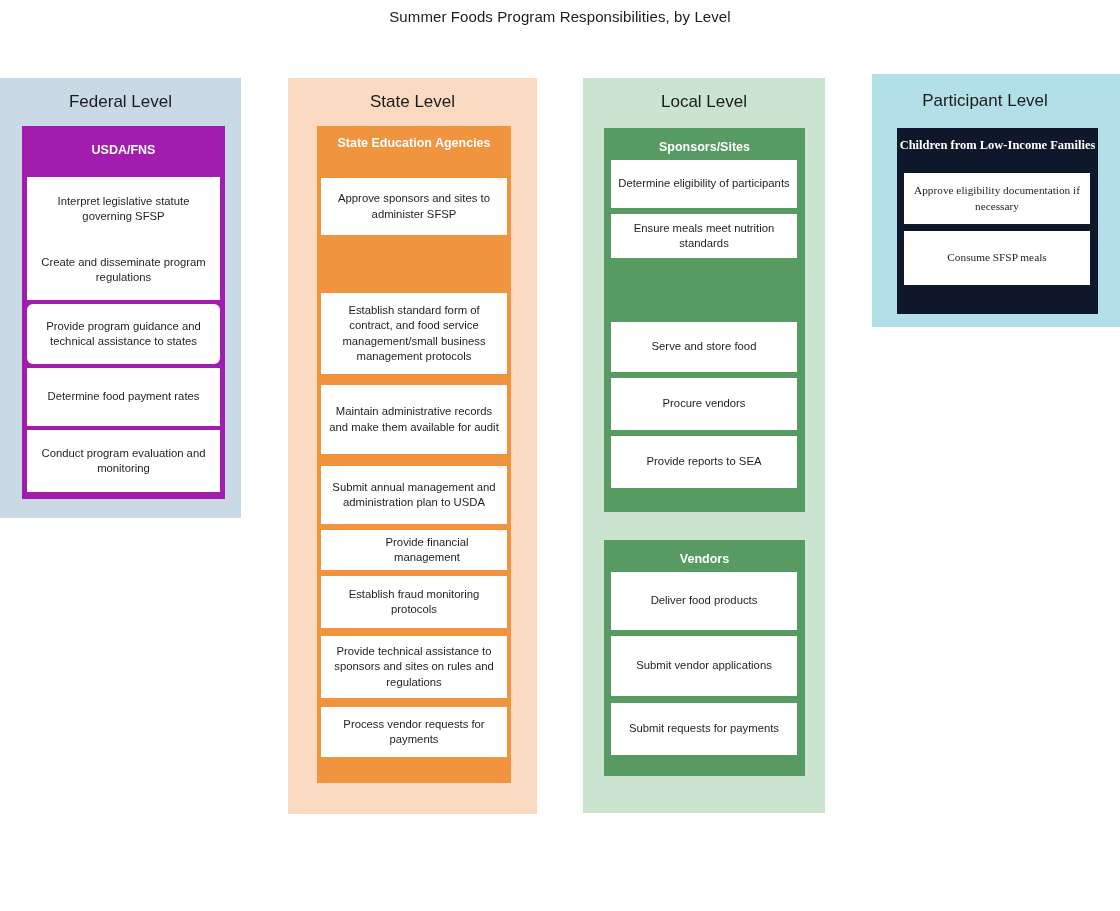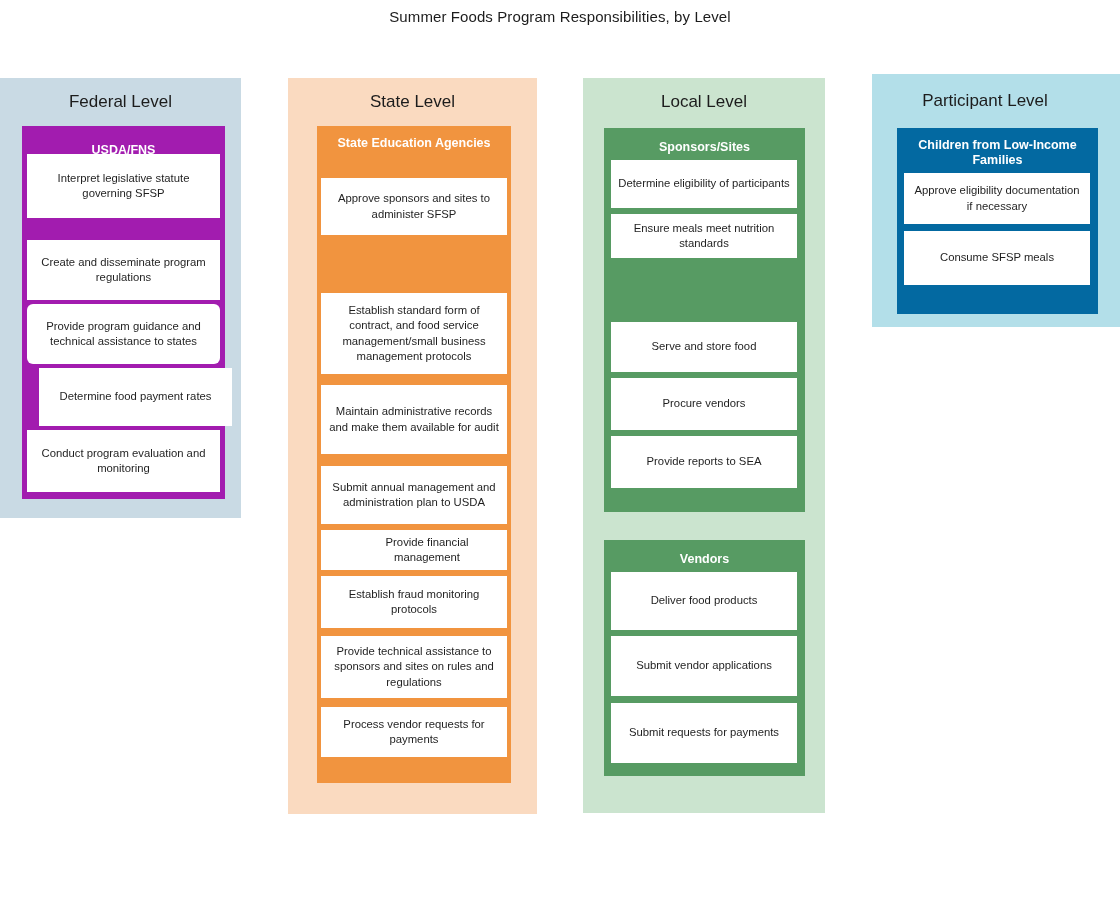--- a/index.html
+++ b/index.html
@@ -77,43 +77,43 @@
   }
 
   
   .band-federal    { background: #c9dae4; }
   .panel-federal   { background: #a21caf; }
   .band-state      { background: #fadac0; }
   .panel-state     { background: #f1943f; }
   .band-local      { background: #cbe4cf; }
   .panel-local     { background: #579b63; }
   .band-participant  { background: #b3dfe9; }
-  .panel-participant { background: #0369a1; }
+  .panel-participant { background: #0f172a; font-family: Liberation Serif, serif; }
 </style>
 </head>
 <body>
 
 <div id="canvas">
 
   <div id="chart-title">Summer Foods Program Responsibilities, by Level</div>
 
   <div class="column-band band-federal" style="left:-6px; top:78px; width:247px; height:440px;">
     <div class="column-heading" style="top:14px; padding-left:6px;">Federal Level</div>
     <div class="group-panel panel-federal" style="left:28px; top:48px; width:203px; height:373px;">
       <div class="group-title" style="top:17px;">USDA/FNS</div>
-      <div class="task-box" style="left:5px; top:28px; width:193px; height:64px;">
+      <div class="task-box" style="left:5px; top:51px; width:193px; height:64px;">
         <span>Interpret legislative statute governing SFSP</span>
       </div>
       <div class="task-box" style="left:5px; top:114px; width:193px; height:60px;">
         <span>Create and disseminate program regulations</span>
       </div>
       <div class="task-box" style="left:5px; top:178px; width:193px; height:60px;border-radius:6px;">
         <span>Provide program guidance and technical assistance to states</span>
       </div>
-      <div class="task-box" style="left:5px; top:242px; width:193px; height:58px;margin-left:12px;">
+      <div class="task-box" style="left:5px; top:242px; width:193px; height:58px;">
         <span>Determine food payment rates</span>
       </div>
       <div class="task-box" style="left:5px; top:304px; width:193px; height:62px;">
         <span>Conduct program evaluation and monitoring</span>
       </div>
     </div>
   </div>
 
   <div class="column-band band-state" style="left:288px; top:78px; width:249px; height:736px;">
     <div class="column-heading" style="top:14px;">State Level</div>
@@ -169,21 +169,21 @@
     </div>
 
     <div class="group-panel panel-local" style="left:21px; top:462px; width:201px; height:236px;">
       <div class="group-title" style="top:12px;">Vendors</div>
       <div class="task-box" style="left:7px; top:32px; width:186px; height:58px;">
         <span>Deliver food products</span>
       </div>
       <div class="task-box" style="left:7px; top:96px; width:186px; height:60px;">
         <span>Submit vendor applications</span>
       </div>
-      <div class="task-box" style="left:7px; top:163px; width:186px; height:60px;">
+      <div class="task-box" style="left:7px; top:163px; width:186px; height:52px;">
         <span>Submit requests for payments</span>
       </div>
     </div>
   </div>
 
   <div class="column-band band-participant" style="left:872px; top:74px; width:254px; height:253px;">
     <div class="column-heading" style="top:17px; padding-right:28px;">Participant Level</div>
     <div class="group-panel panel-participant" style="left:25px; top:54px; width:201px; height:186px;">
       <div class="group-title" style="top:10px;">Children from Low-Income Families</div>
       <div class="task-box" style="left:7px; top:45px; width:186px; height:51px;">

